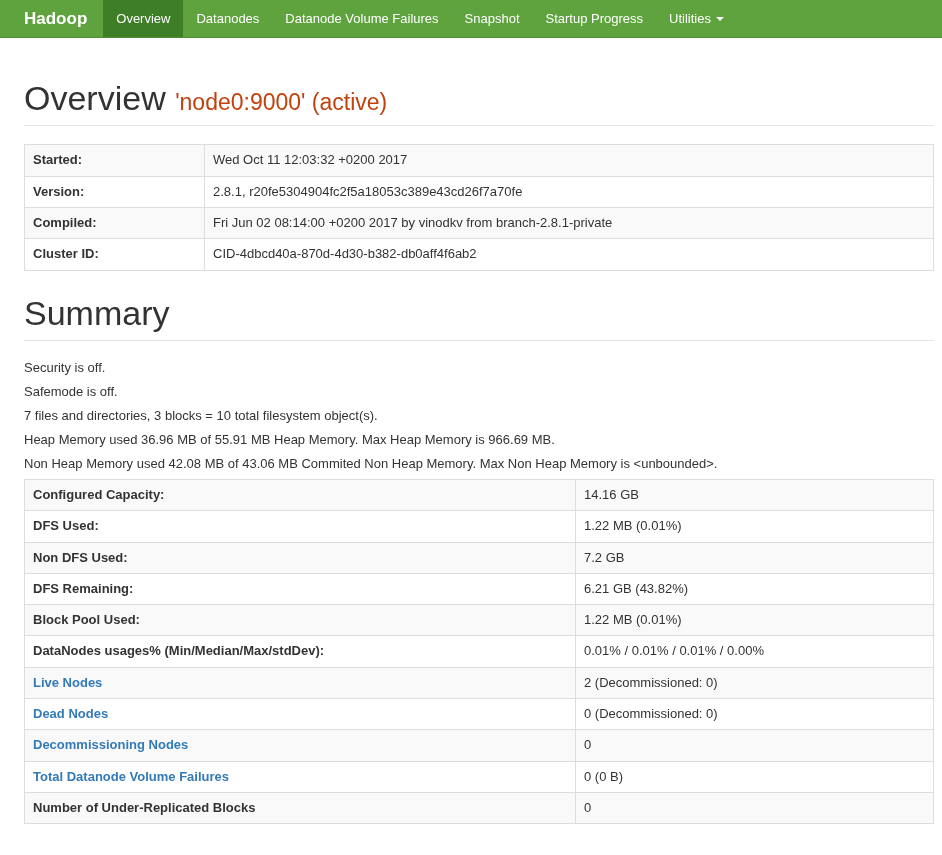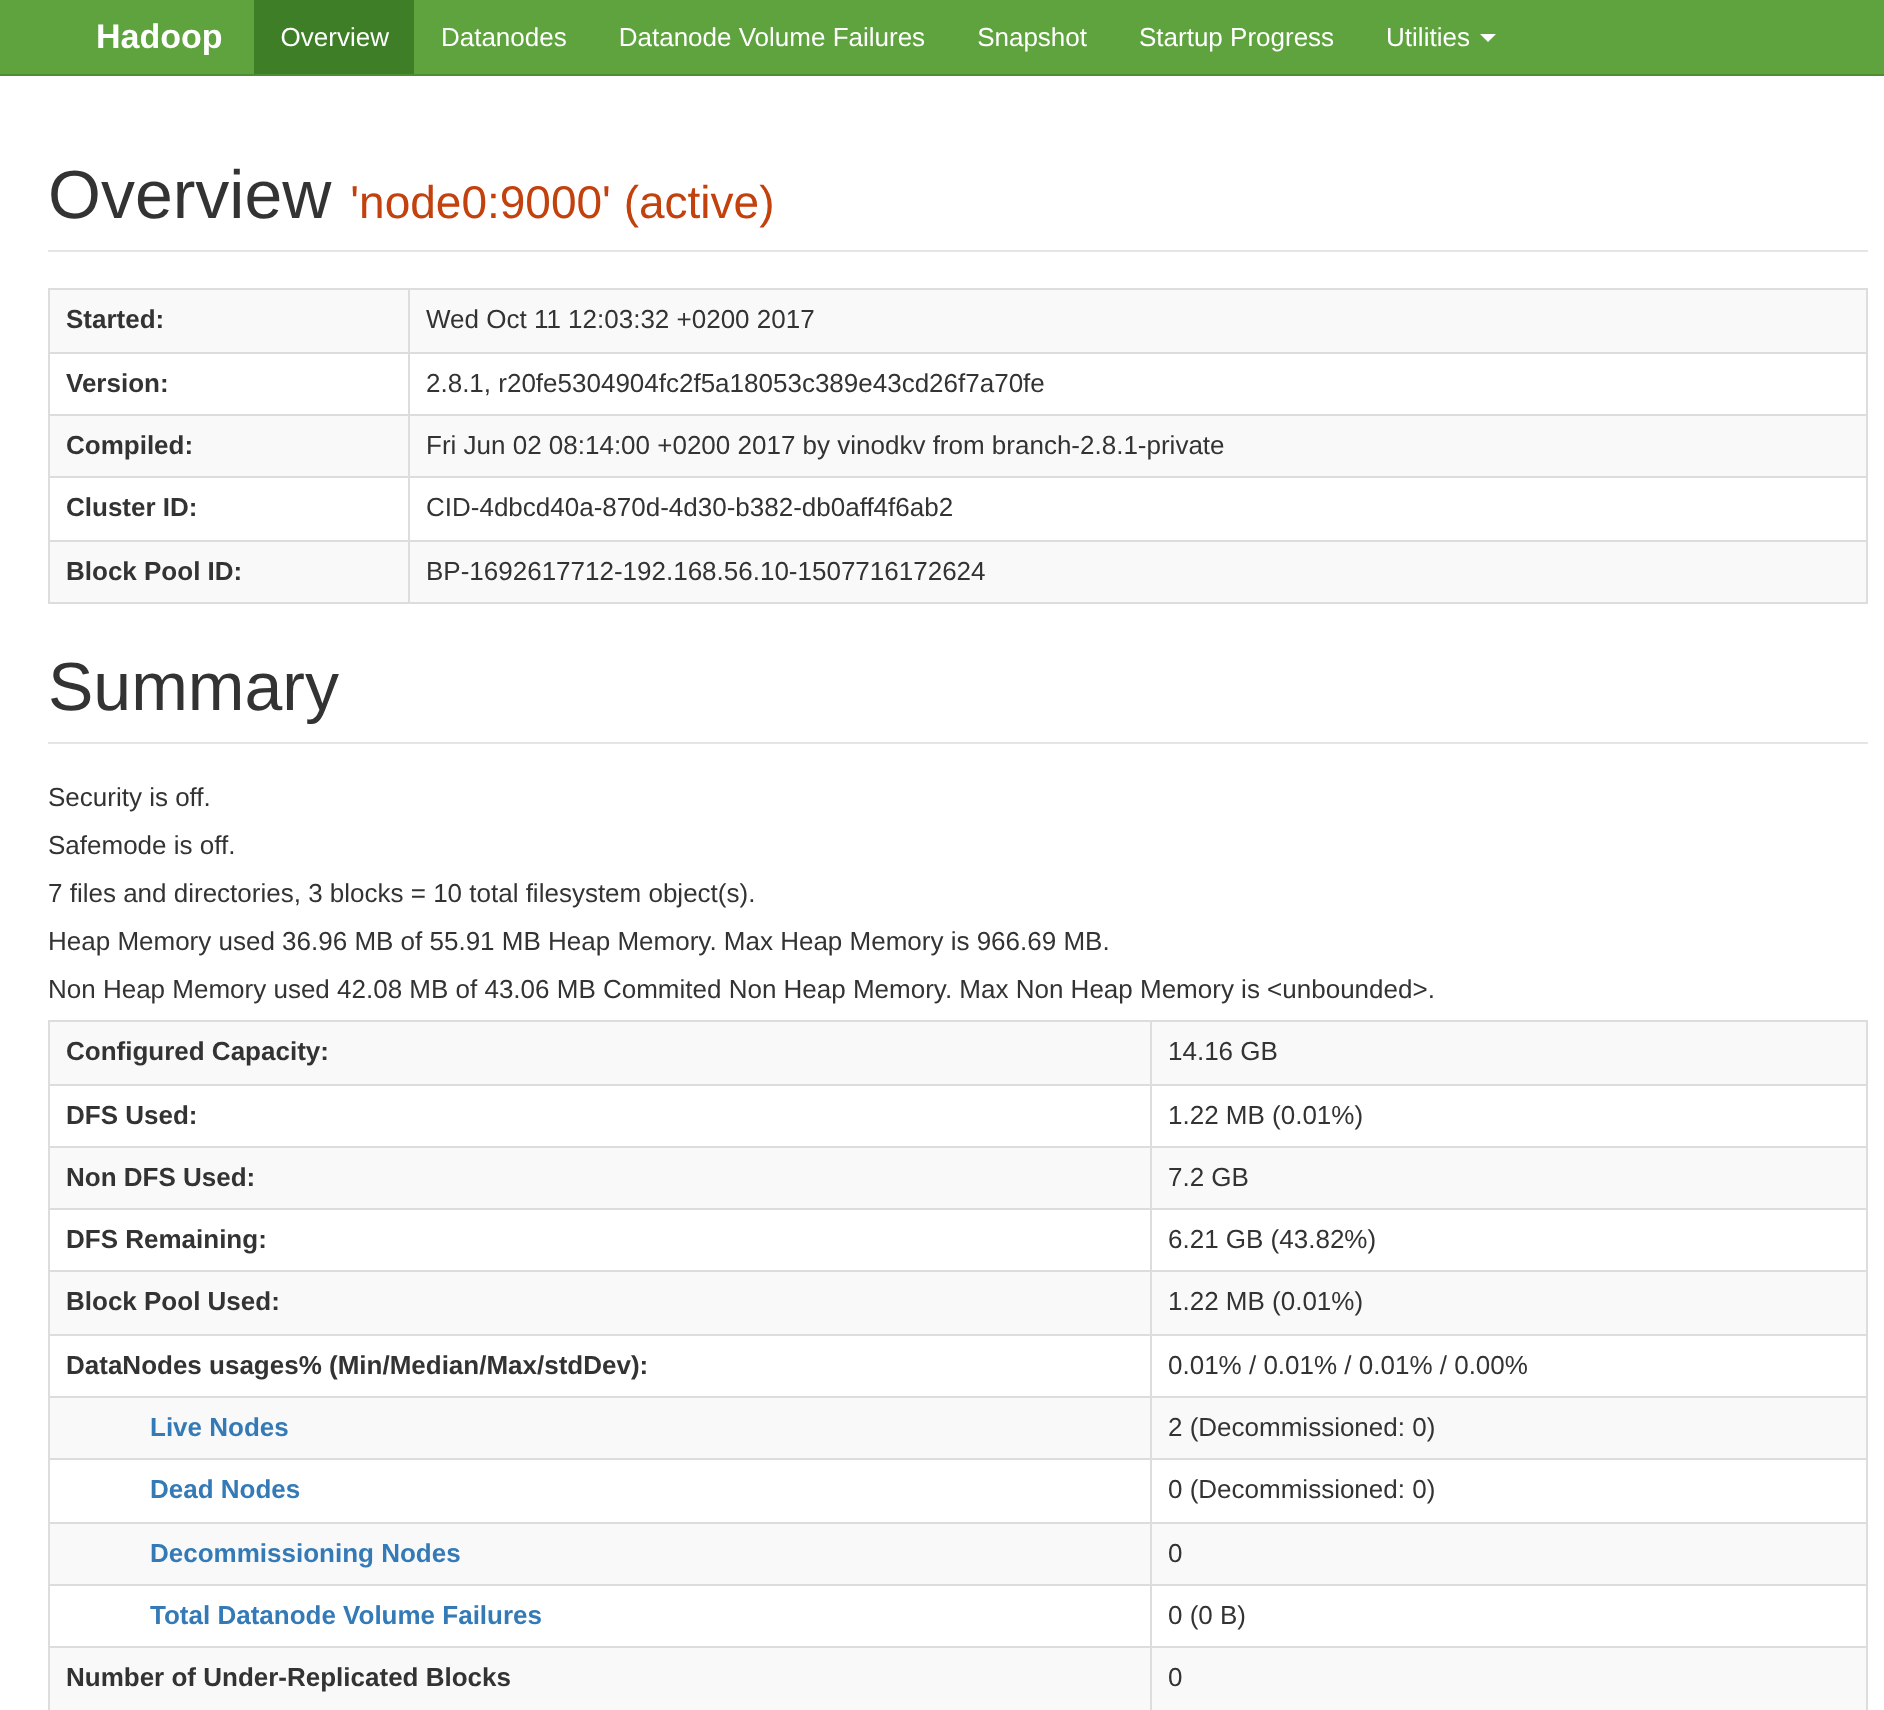--- a/index.html
+++ b/index.html
@@ -14,21 +14,20 @@
     font-size: 13px;
   }
 
   
   .navbar {
     height: 38px;
     background: var(--navbar-bg, #5fa33e);
     border-bottom: 1px solid var(--navbar-border, #4f8c32);
     display: flex;
     align-items: stretch;
-    padding-left: 24px;
   }
   .navbar-brand {
     display: flex;
     align-items: center;
     padding: 0 16px 0 24px;
     color: #fff;
     font-size: 17px;
     font-weight: bold;
     text-decoration: none;
   }
@@ -92,21 +91,20 @@
     line-height: 1.1;
   }
   th { font-weight: bold; }
   tbody tr:nth-child(odd) { background: #f9f9f9; }
   .info-table th { width: 180px; }
   .summary-table th { width: 551px; }
   .summary-table th a {
     color: var(--link-color, #337ab7);
     font-weight: bold;
     text-decoration: none;
-    margin-left: 42px;
   }
 
   
   .paragraphs { margin-top: 5px; }
   .paragraphs p {
     margin: 0 0 6px 0;
     line-height: 18px;
     font-size: 13px;
   }
 </style>
@@ -147,24 +145,20 @@
         <td>2.8.1, r20fe5304904fc2f5a18053c389e43cd26f7a70fe</td>
       </tr>
       <tr>
         <th>Compiled:</th>
         <td>Fri Jun 02 08:14:00 +0200 2017 by vinodkv from branch-2.8.1-private</td>
       </tr>
       <tr>
         <th>Cluster ID:</th>
         <td>CID-4dbcd40a-870d-4d30-b382-db0aff4f6ab2</td>
       </tr>
-      <tr>
-        <th>Block Pool ID:</th>
-        <td>BP-1692617712-192.168.56.10-1507716172624</td>
-      </tr>
     </tbody>
   </table>
 
   <div class="summary-block">
     <h1 class="page-h">Summary</h1>
     <hr>
   </div>
 
   <div class="paragraphs">
     <p>Security is off.</p>

